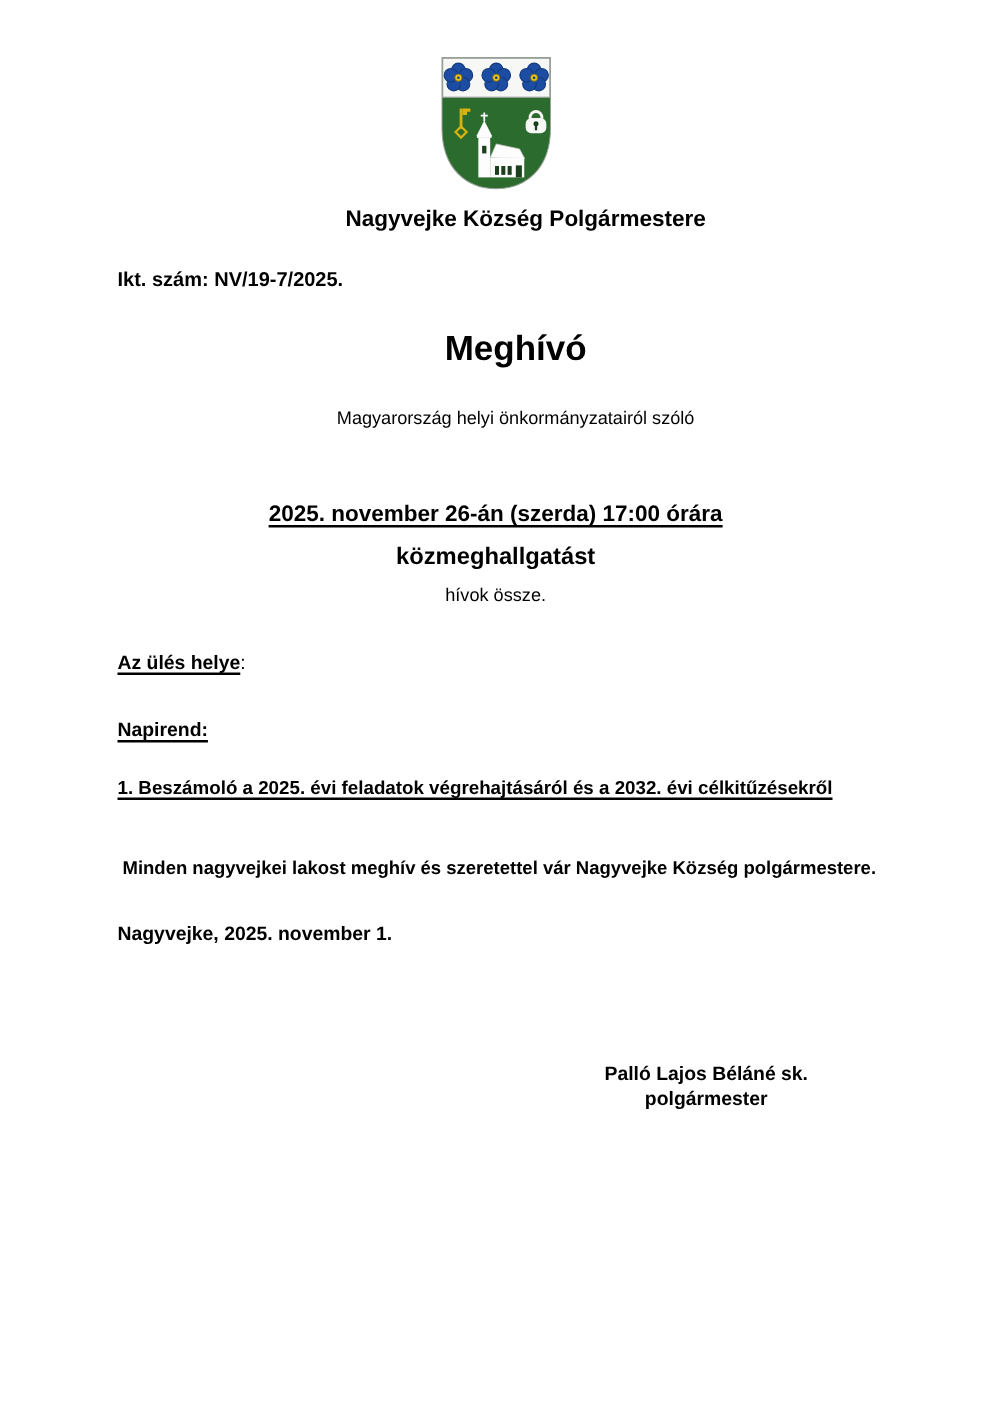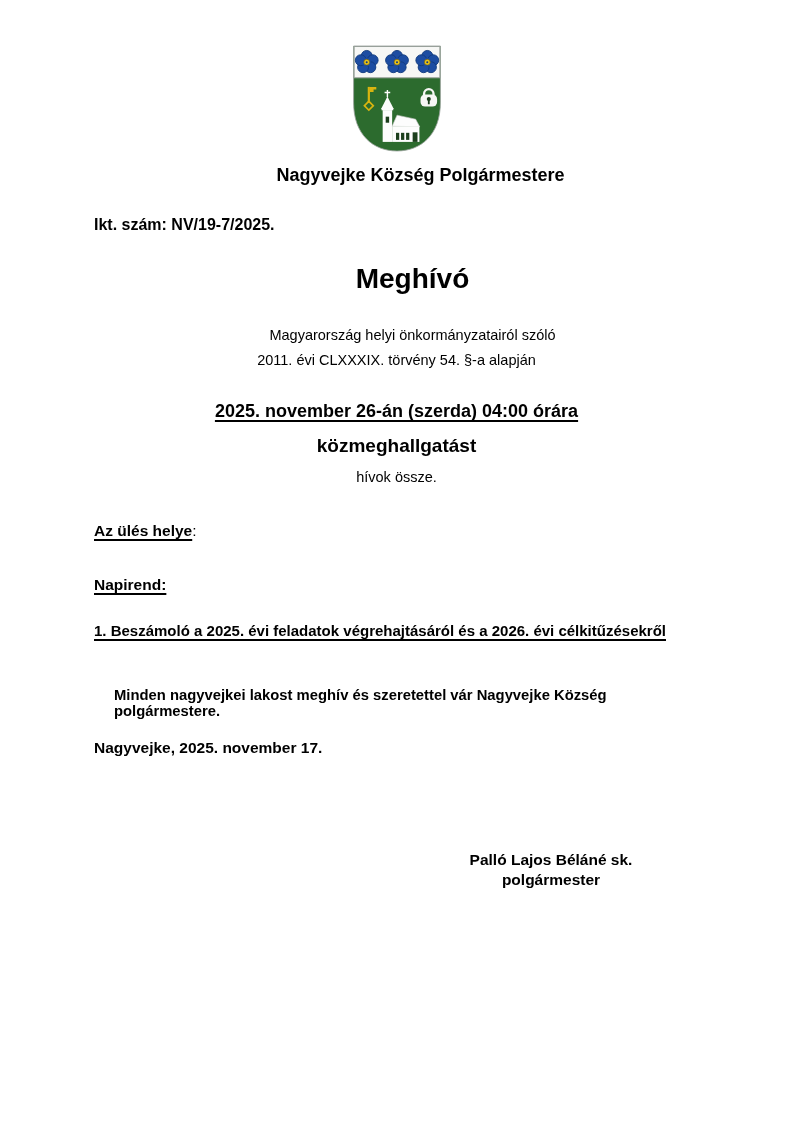--- a/index.html
+++ b/index.html
@@ -111,33 +111,32 @@
   .presenter-name {
     margin-left: 5px;
   }
   .invite {
     position: absolute;
     top: 687px;
     left: 98px;
     right: 80px;
     font-size: 14.8px;
     font-weight: bold;
-    margin-left: 16px;
   }
   .dateline {
     position: absolute;
     top: 739px;
     left: 94px;
     font-size: 15.5px;
     font-weight: bold;
   }
   .signature {
     position: absolute;
     top: 850px;
-    left: 455px;
+    left: 469px;
     width: 192px;
     text-align: center;
     font-size: 15.5px;
     font-weight: bold;
     line-height: 20px;
   }
 </style>
 </head>
 <body>
 
@@ -196,36 +195,35 @@
       </g>
     </svg>
   </div>
 
   <div class="centered org-title">Nagyvejke Község Polgármestere</div>
   <div class="ref">Ikt. szám: NV/19-7/2025.</div>
 
   <h1 class="centered doc-title">Meghívó</h1>
 
   <div class="centered legal1">Magyarország helyi önkormányzatairól szóló</div>
-  <div class="centered legal2">2011. évi CLXXXIX. törvény 54. §-a alapján</div>
-
-  <div class="centered datetime u">2025. november 26-án (szerda) 04:00 órára</div>
+
+  <div class="centered datetime u">2025. november 26-án (szerda) 17:00 órára</div>
   <div class="centered event-type">közmeghallgatást</div>
   <div class="centered convene">hívok össze.</div>
 
   <div class="venue-row">
     <span class="venue-label u">Az ülés helye</span><span>:</span>
   </div>
 
   <div class="agenda-label u">Napirend:</div>
   <div class="agenda">
-    <div class="agenda-item u">1. Beszámoló a 2025. évi feladatok végrehajtásáról és a 2026. évi célkitűzésekről</div>
+    <div class="agenda-item u">1. Beszámoló a 2025. évi feladatok végrehajtásáról és a 2032. évi célkitűzésekről</div>
   </div>
 
   <div class="invite">Minden nagyvejkei lakost meghív és szeretettel vár Nagyvejke Község polgármestere.</div>
-  <div class="dateline">Nagyvejke, 2025. november 17.</div>
+  <div class="dateline">Nagyvejke, 2025. november 1.</div>
 
   <div class="signature">
     <div>Palló Lajos Béláné sk.</div>
     <div>polgármester</div>
   </div>
 
 </div>
 
 </body></html>

